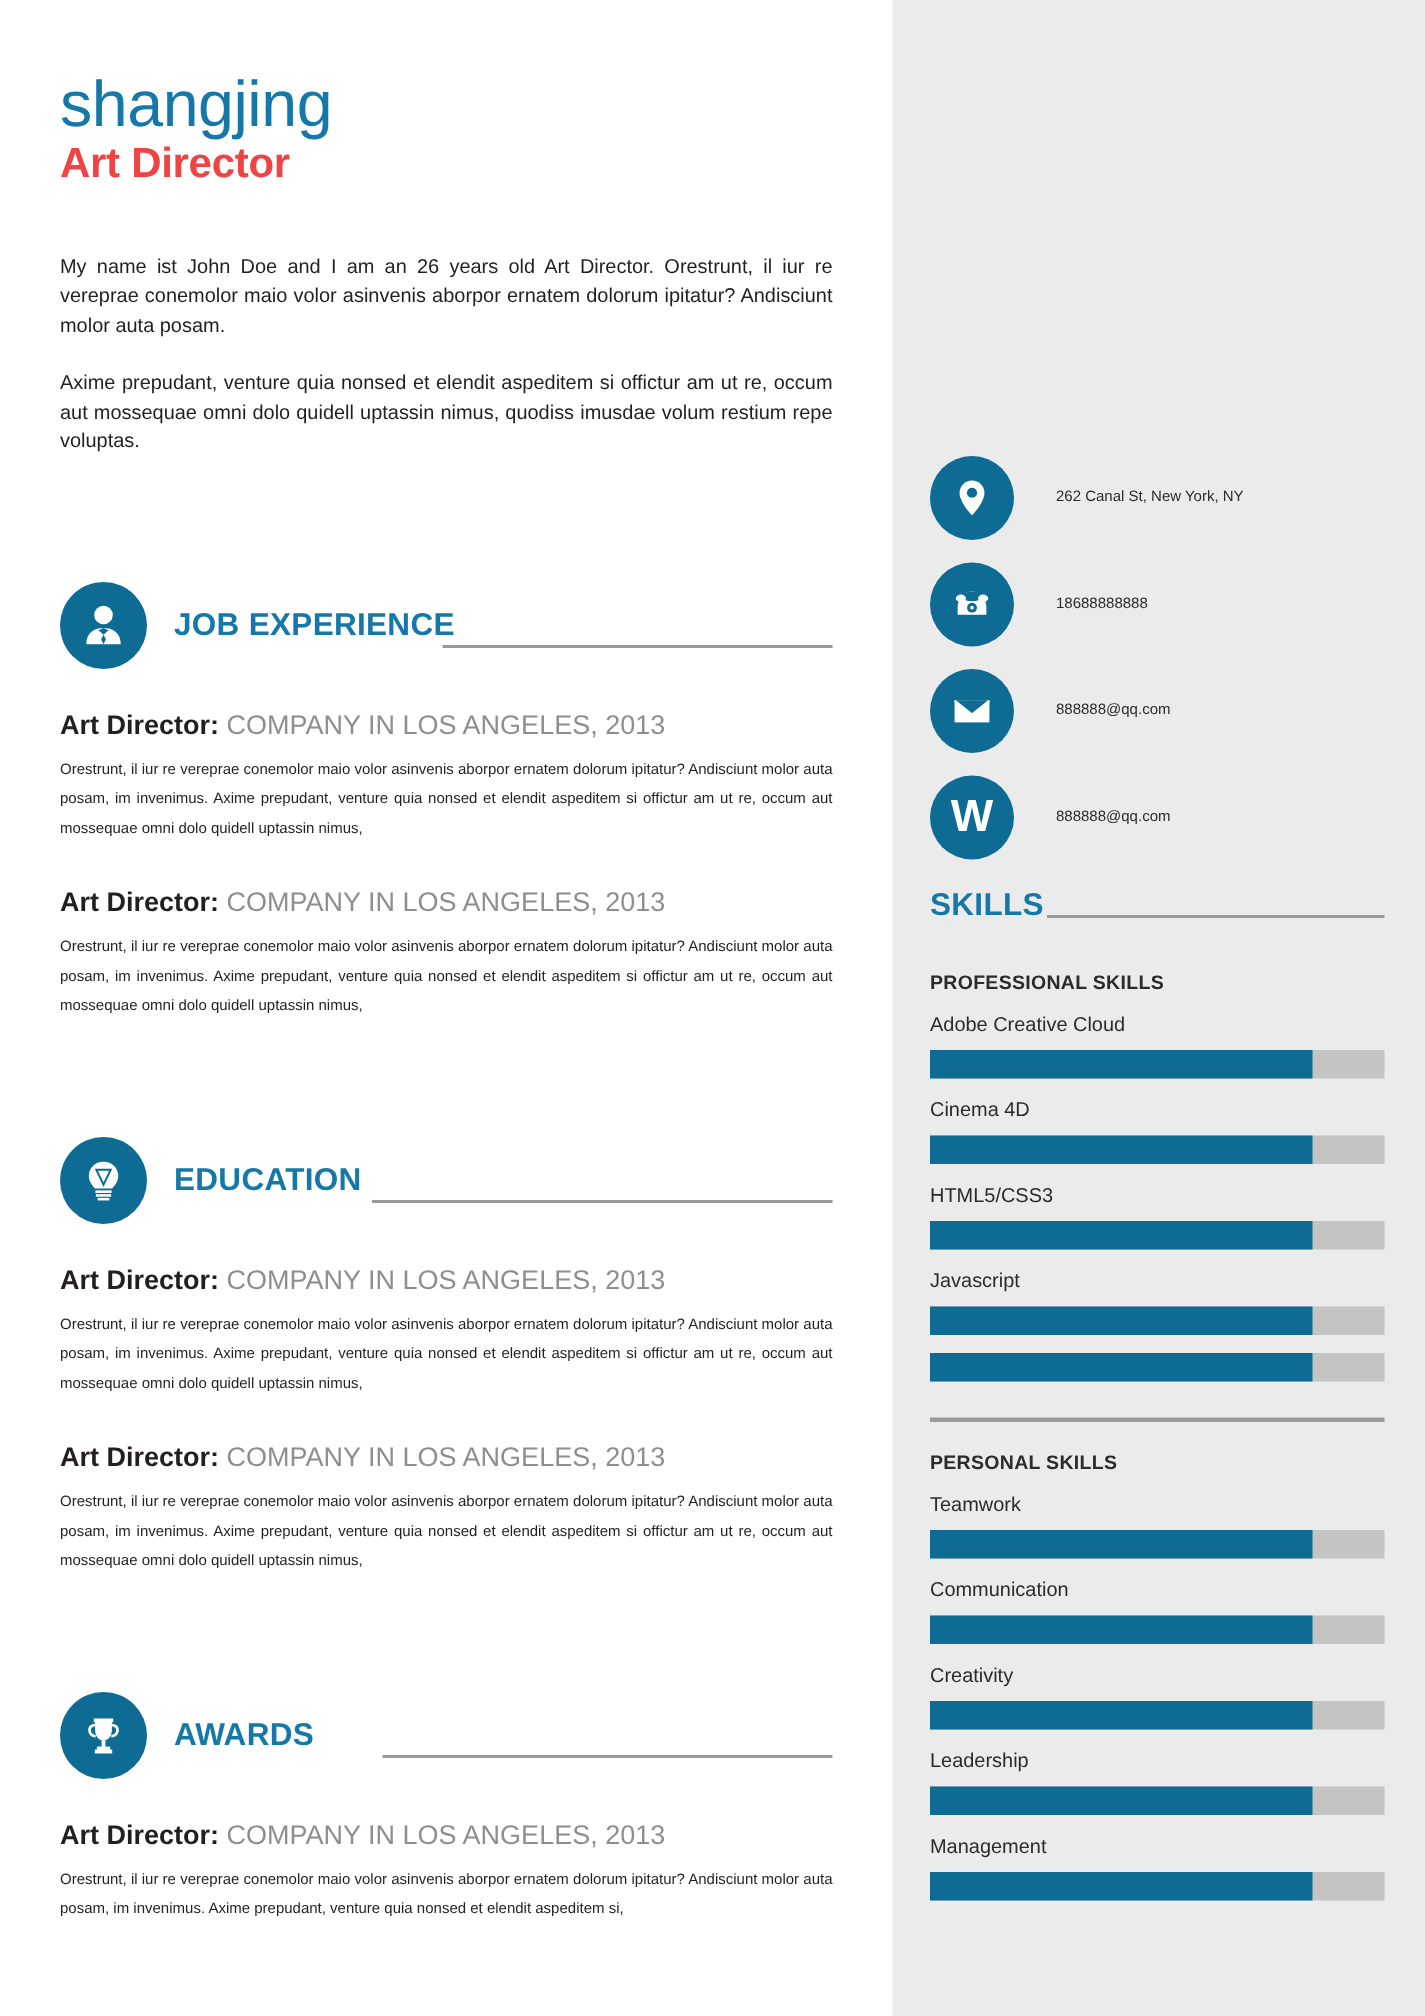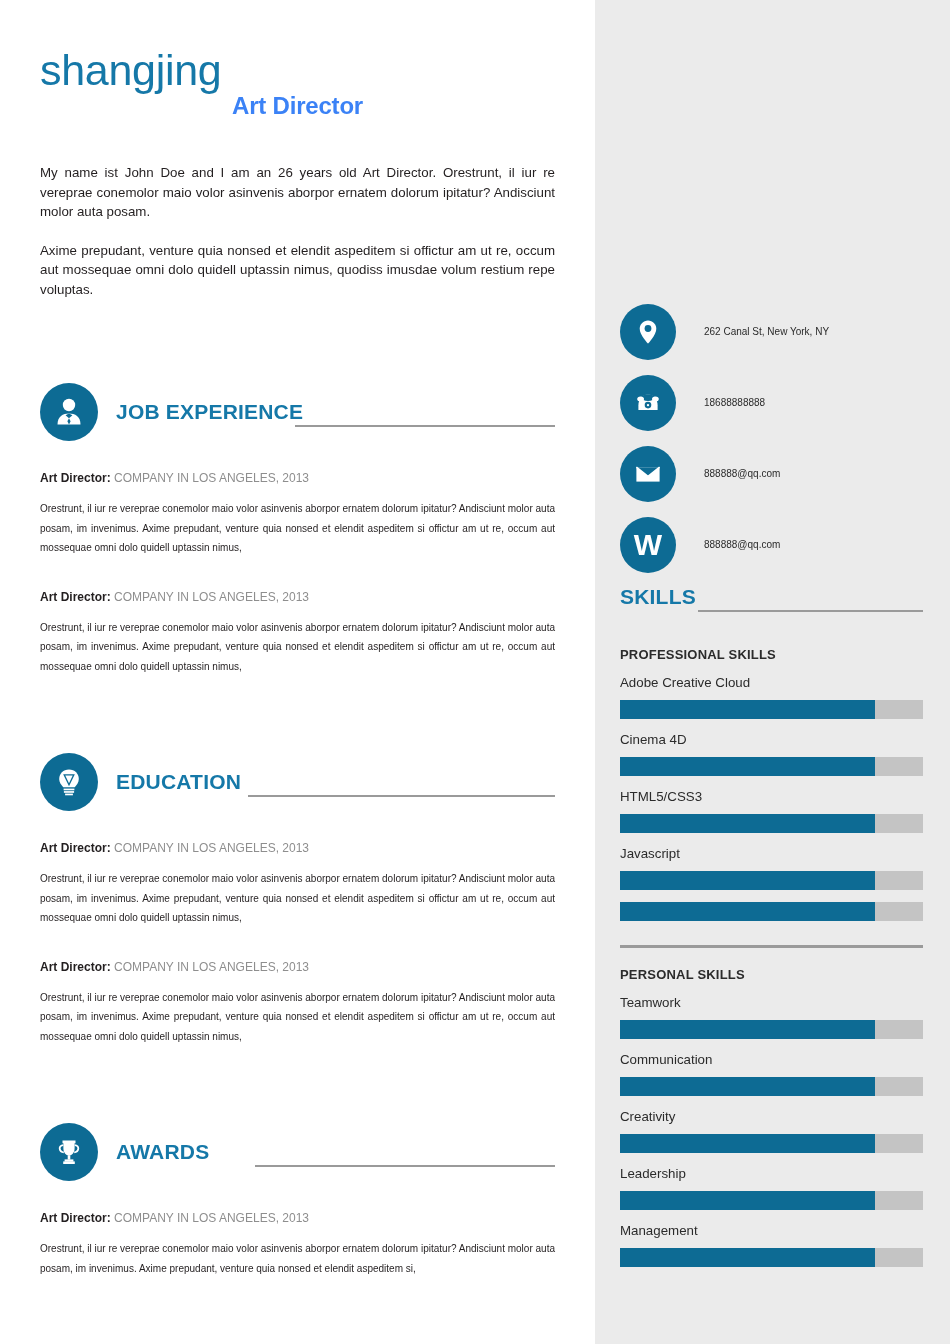--- a/index.html
+++ b/index.html
@@ -37,27 +37,26 @@
 
   .name-block { margin-top: 8px; }
   .name-first {
     font-size: 43px;
     font-weight: 400;
     color: #1578a8;
     line-height: 1.03;
     letter-spacing: -0.3px;
   }
   .name-role {
-    font-size: 24px;
-    font-weight: 700;
-    color: #3b82f6;
+    font-size: 28px;
+    font-weight: 700;
+    color: #ef4444;
     line-height: 1.12;
     letter-spacing: -0.2px;
     margin-top: 1px;
-    text-align: center;
   }
 
   .intro { margin-top: 43px; }
   .intro p {
     font-size: 13.3px;
     line-height: 19.5px;
     color: #231f20;
     text-align: justify;
     text-justify: inter-word;
   }
@@ -99,21 +98,21 @@
     right: 0;
     z-index: 1;
   }
   .rule-job   { left: 255px; }
   .rule-edu   { left: 208px; }
   .rule-award { left: 215px; }
 
   
   .entry { margin-top: 26px; }
   .entry-title {
-    font-size: 12px;
+    font-size: 18px;
     line-height: 18px;
     color: #8e8e8e;
     font-weight: 400;
   }
   .entry-title b {
     color: #231f20;
     font-weight: 700;
   }
   .entry-body {
     margin-top: 12px;
@@ -167,20 +166,21 @@
   
   .skills-wrap {
     position: absolute;
     top: 586px; left: 620px;
     width: 303px;
   }
   .skills-head {
     position: relative;
     height: 28px;
     display: flex;
+    align-items: flex-end;
   }
   .skills-title {
     font-size: 21px;
     font-weight: 700;
     color: #1578a8;
     letter-spacing: 0.2px;
     position: relative;
     z-index: 2;
     line-height: 1;
   }

